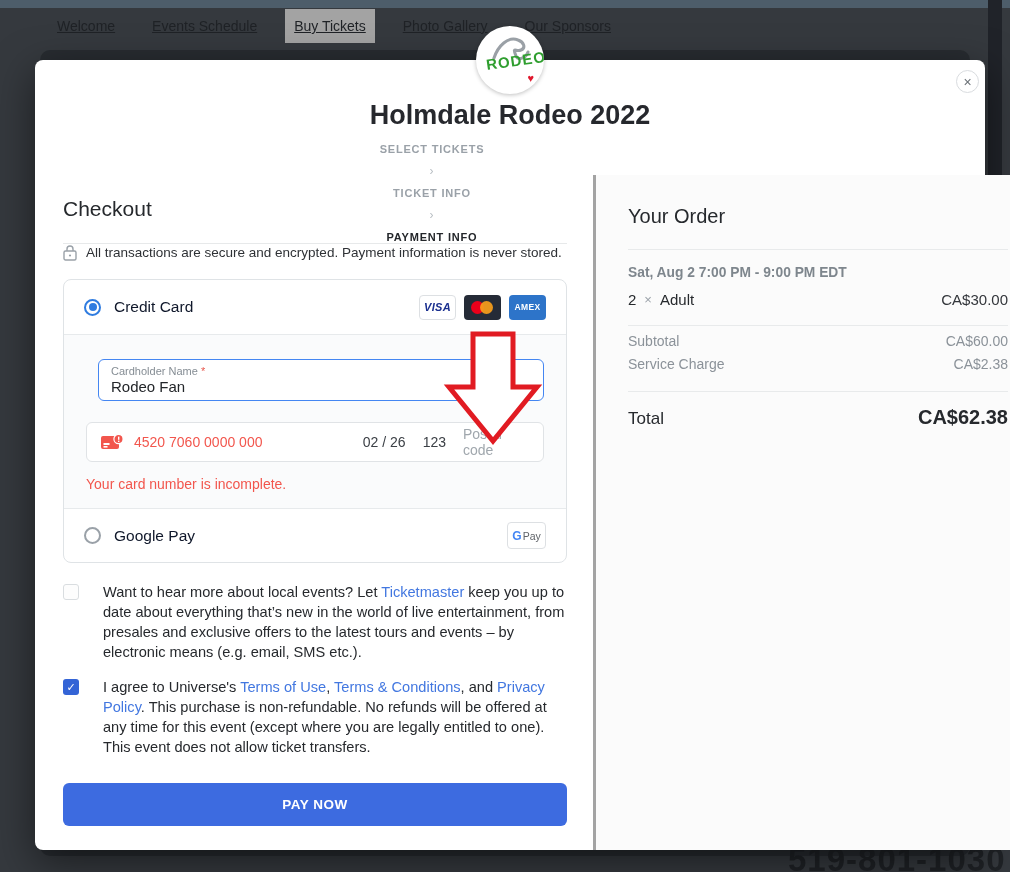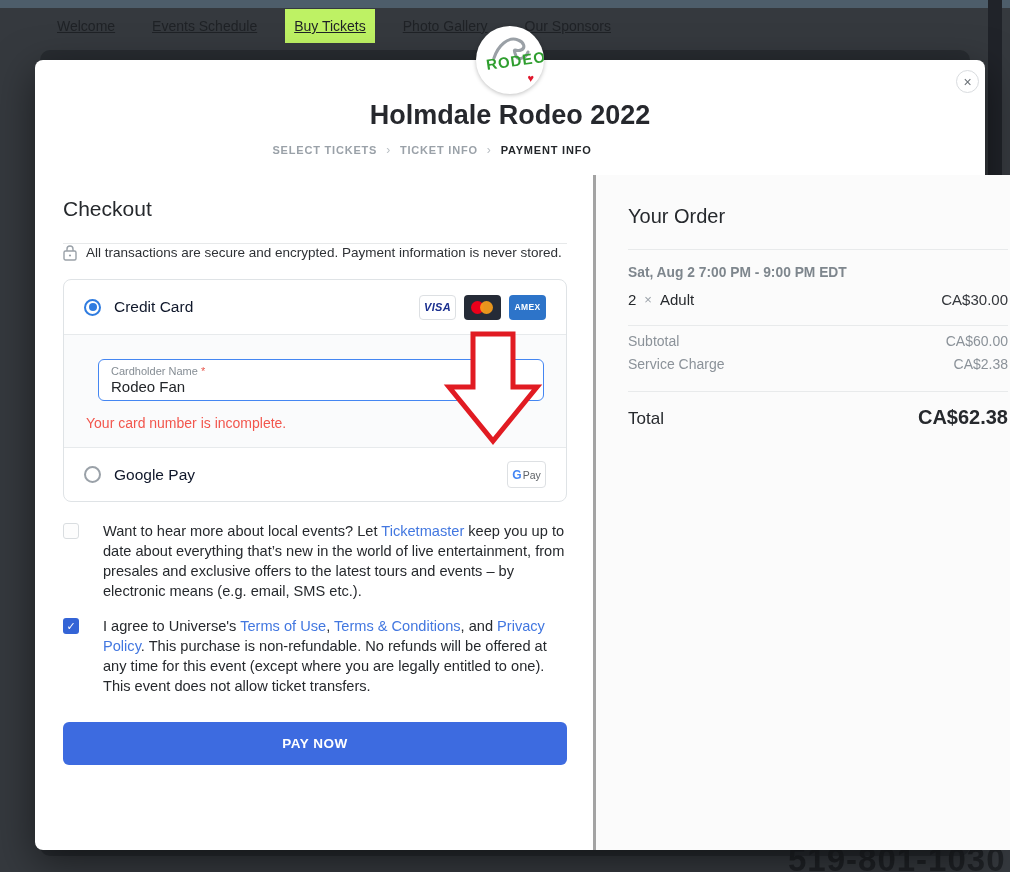--- a/index.html
+++ b/index.html
@@ -4,38 +4,38 @@
 <style>
   * { margin:0; padding:0; box-sizing:border-box; }
   html,body { width:1010px; height:872px; }
   body { font-family:"Liberation Sans", sans-serif; background:#35393e; overflow:hidden; }
   .page { position:relative; width:1010px; height:872px; overflow:hidden; background:#35393e; }
 
   
   .topbar { position:absolute; left:0; top:0; width:1010px; height:8px; background:#4d5d6a; }
   .nav { position:absolute; left:0; top:8px; width:1010px; height:36px; display:flex; align-items:center; padding-left:48px; }
   .nav-item { font-size:14px; color:#1f2226; text-decoration:underline; margin-right:19px; padding:9px 9px; cursor:pointer; }
-  .nav-item.active { background:#bef264; }
+  .nav-item.active { background:#a3a3a3; }
 
   .back-panel { position:absolute; left:40px; top:50px; width:930px; height:806px; background:#282c31; border-radius:10px; }
   .right-darkbar { position:absolute; left:988px; top:0; width:14px; height:390px; background:#202329; border-radius:0 0 7px 7px; }
   .right-lightrect { position:absolute; left:990px; top:428px; width:26px; height:56px; background:#3e434a; border-radius:8px; }
   .phone { position:absolute; left:788px; top:841px; font-size:33px; font-weight:800; color:#1f2226; letter-spacing:1px; white-space:nowrap; }
 
   
   .modal { position:absolute; left:35px; top:60px; width:950px; height:790px; background:#ffffff; border-radius:8px; box-shadow:0 12px 40px rgba(0,0,0,.5); }
   .close-btn { position:absolute; left:921px; top:10px; width:23px; height:23px; border:1px solid #d9dcdf; border-radius:50%; display:flex; align-items:center; justify-content:center; color:#6a7076; font-size:14px; cursor:pointer; background:#fff; }
 
   .logo { position:absolute; left:441px; top:-34px; width:68px; height:68px; background:#fff; border-radius:50%; box-shadow:0 1px 4px rgba(0,0,0,.25); overflow:hidden; }
   .logo .swirl { position:absolute; left:12px; top:6px; width:44px; height:34px; }
   .logo .rodeo-text { position:absolute; left:10px; top:26px; font-size:15px; font-weight:800; color:#2f9e2f; letter-spacing:1px; transform:rotate(-8deg); }
   .logo .heart { position:absolute; right:10px; bottom:10px; color:#e0182d; font-size:11px; }
 
   .modal-title { position:absolute; left:0; top:40px; width:950px; text-align:center; font-size:27px; font-weight:700; color:#26282d; }
-  .steps { position:absolute; left:0; top:83px; width:794px; display:flex; justify-content:center; align-items:center; gap:9px; font-size:11px; font-weight:700; letter-spacing:.8px; }
+  .steps { position:absolute; left:0; top:83px; width:794px; display:flex; justify-content:center; align-items:center; gap:9px; font-size:11px; font-weight:700; letter-spacing:.8px;flex-direction:column; }
   .step { color:#9aa1a8; }
   .step.active { color:#23262a; }
   .step-sep { color:#b9bfc4; font-size:12px; font-weight:400; }
 
   
   .left-col { position:absolute; left:28px; top:115px; width:504px; }
   .checkout-h { margin-top:22px; font-size:21px; font-weight:400; color:#26292d; }
   .divider { height:1px; background:#e7e9ea; margin-top:22px; }
   .secure-row { display:flex; align-items:center; gap:9px; margin-top:0; }
   .secure-text { font-size:13.5px; color:#2e3135; }
@@ -168,20 +168,34 @@
             <div class="badge amex">AMEX</div>
           </div>
         </div>
 
         <div class="fields-sec">
           <div class="name-field">
             <div class="name-label"><span>Cardholder Name</span> <span class="req">*</span></div>
             <div class="name-value">Rodeo Fan</div>
           </div>
 
+          <div class="card-field">
+            <svg width="23" height="17" viewBox="0 0 23 17">
+              <rect x="0" y="2" width="18" height="13" rx="2" fill="#f2564d"></rect>
+              <rect x="2.5" y="9" width="6" height="2" fill="#fff"></rect>
+              <rect x="2.5" y="12" width="4" height="1.6" fill="#fff"></rect>
+              <circle cx="17.5" cy="5" r="4.6" fill="#f2564d" stroke="#fff" stroke-width="1.2"></circle>
+              <rect x="17" y="2.6" width="1.4" height="3.2" fill="#fff"></rect>
+              <rect x="17" y="6.6" width="1.4" height="1.4" fill="#fff"></rect>
+            </svg>
+            <span class="card-num">4520 7060 0000 000</span>
+            <span class="card-exp">02 / 26</span>
+            <span class="card-cvc">123</span>
+            <span class="card-postal">Postal code</span>
+          </div>
 
           <div class="card-error">Your card number is incomplete.</div>
         </div>
 
         <div class="gpay-row">
           <div class="radio off"></div>
           <span class="pm-label">Google Pay</span>
           <div class="gpay-badge">
             <span class="g">G</span>
               <span class="pay">Pay</span>

